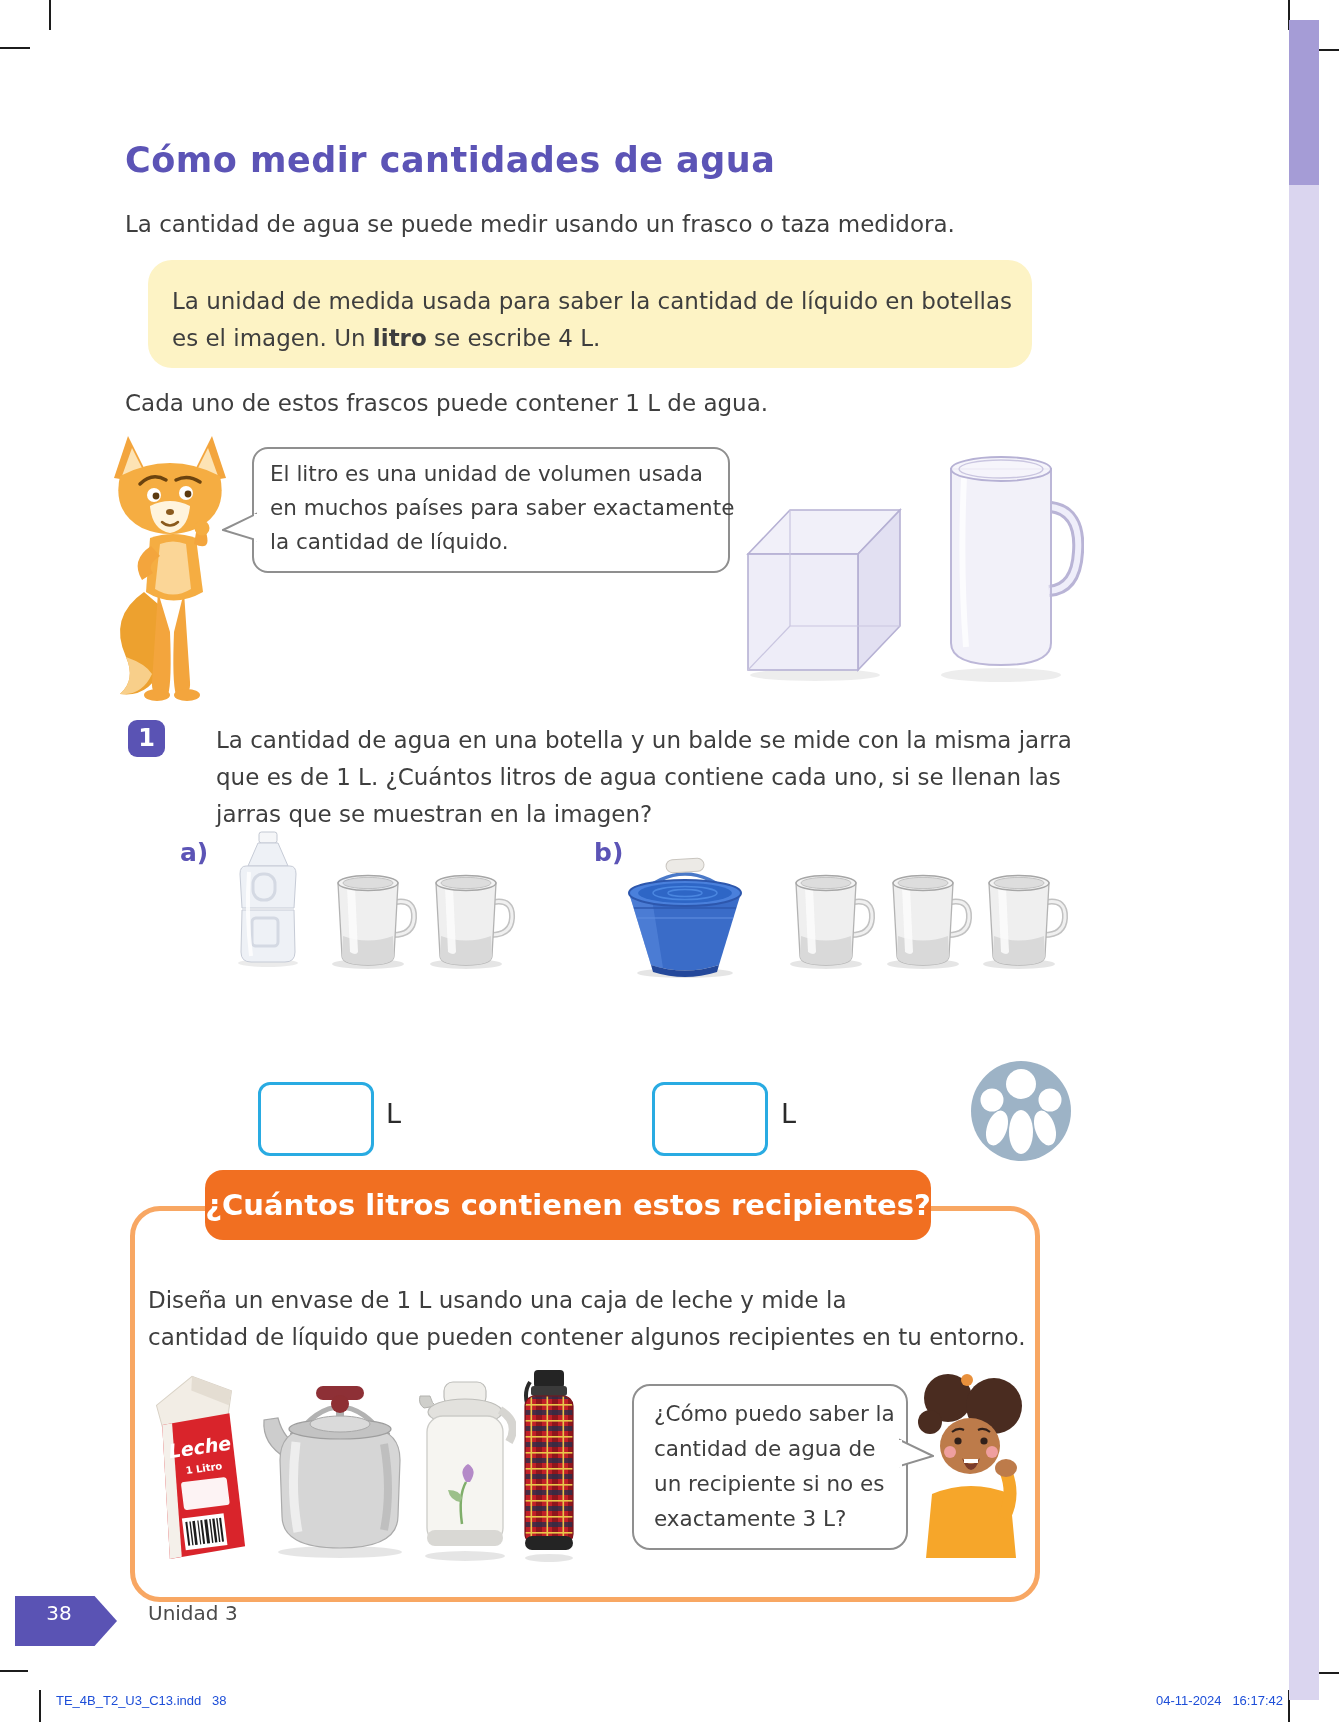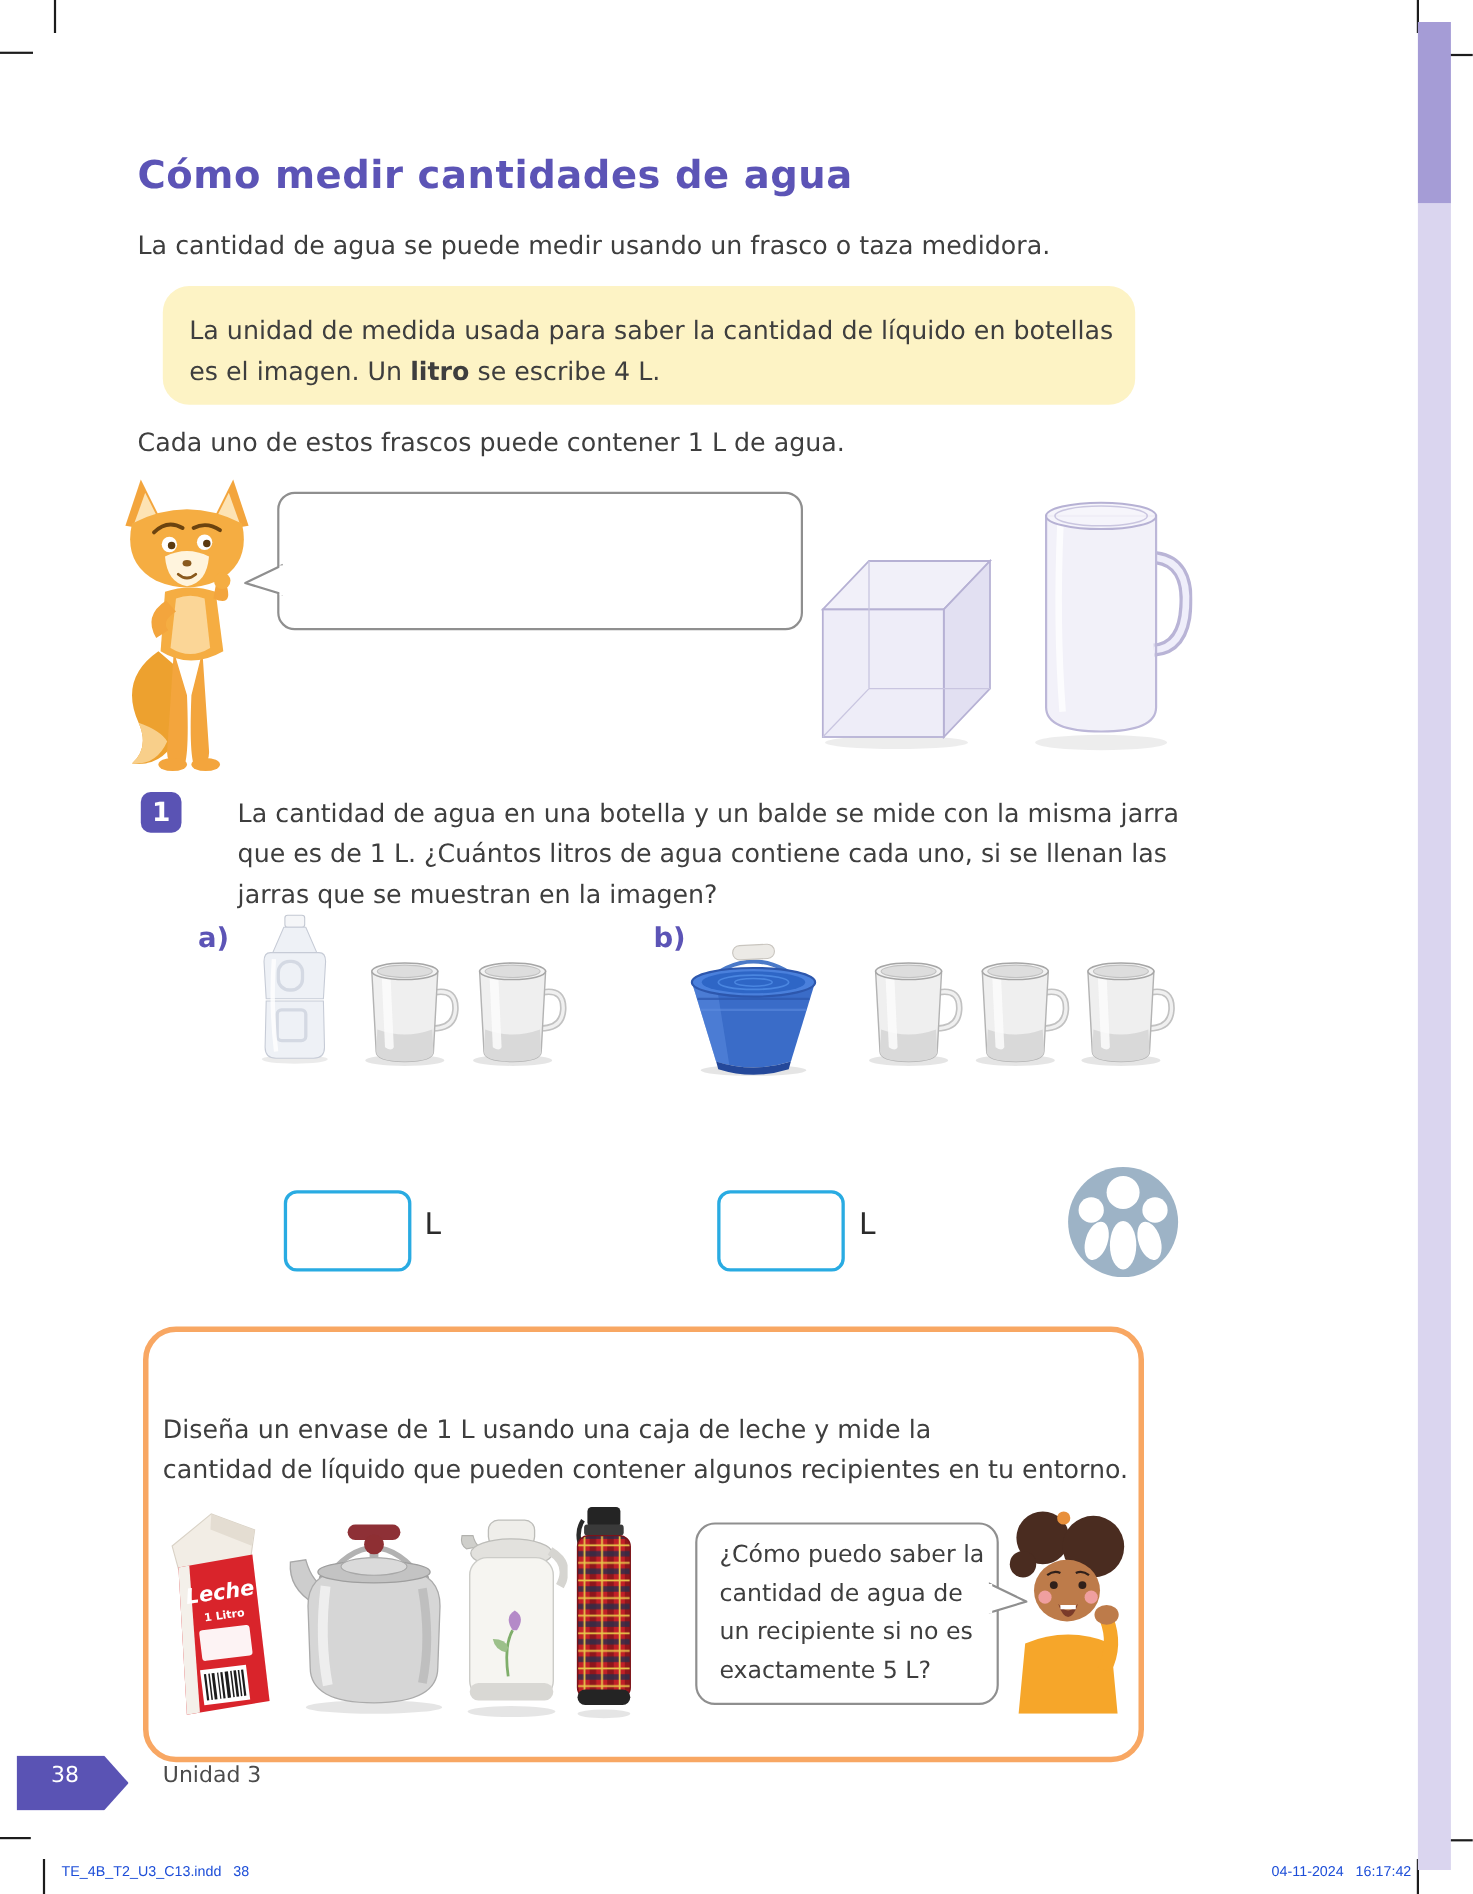--- a/index.html
+++ b/index.html
@@ -113,20 +113,23 @@
     <path d="M56,90 q8,7 16,0" stroke="#8a5a1e" stroke-width="2.5" fill="none" stroke-linecap="round"></path>
     <path d="M88,112 Q106,120 100,100 L91,95 Z" fill="#f3a53d"></path>
     <circle cx="96" cy="96" r="7.5" fill="#f5ad42"></circle>
   </svg>
 
   <div id="bubble1" class="abs"></div>
   <svg id="bubble1-tail" class="abs" width="36" height="32" viewBox="0 0 36 32">
     <polygon points="1,18 34,2 34,28" fill="#ffffff" stroke="#8f8f8f" stroke-width="2"></polygon>
     <rect x="32" y="2" width="4" height="27" fill="#ffffff"></rect>
   </svg>
+  <div id="bubble1-text" class="abs preline">El litro es una unidad de volumen usada
+en muchos países para saber exactamente
+la cantidad de líquido.</div>
 
   <svg id="cube" class="abs" width="168" height="192" viewBox="0 0 168 192">
     <ellipse cx="75" cy="183" rx="65" ry="6" fill="rgba(0,0,0,0.07)"></ellipse>
     <polygon points="8,62 50,18 160,18 118,62" fill="rgba(238,237,248,0.85)" stroke="#b6b1d4" stroke-width="1.6"></polygon>
     <polygon points="118,62 160,18 160,134 118,178" fill="rgba(216,213,238,0.75)" stroke="#b6b1d4" stroke-width="1.6"></polygon>
     <rect x="8" y="62" width="110" height="116" fill="rgba(229,227,244,0.65)" stroke="#b6b1d4" stroke-width="1.6"></rect>
     <line x1="8" y1="178" x2="50" y2="134" stroke="#c9c5e0" stroke-width="1.2"></line>
     <line x1="50" y1="134" x2="160" y2="134" stroke="#c9c5e0" stroke-width="1.2"></line>
     <line x1="50" y1="134" x2="50" y2="18" stroke="#c9c5e0" stroke-width="1.2"></line>
   </svg>
@@ -216,20 +219,21 @@
     <circle cx="51" cy="55" r="50" fill="#9db3c6"></circle>
     <circle cx="51" cy="28" r="15" fill="#ffffff"></circle>
     <circle cx="22" cy="44" r="11.5" fill="#ffffff"></circle>
     <circle cx="80" cy="44" r="11.5" fill="#ffffff"></circle>
     <ellipse cx="51" cy="76" rx="12" ry="22" fill="#ffffff"></ellipse>
     <ellipse cx="27" cy="72" rx="10" ry="18" fill="#ffffff" transform="rotate(18 27 72)"></ellipse>
     <ellipse cx="75" cy="72" rx="10" ry="18" fill="#ffffff" transform="rotate(-18 75 72)"></ellipse>
   </svg>
 
   <div id="actbox" class="abs"></div>
+  <div id="banner" class="abs">¿Cuántos litros contienen estos recipientes?</div>
   <div id="instructions" class="abs body-text preline">Diseña un envase de 1 L usando una caja de leche y mide la
 cantidad de líquido que pueden contener algunos recipientes en tu entorno.</div>
 
   <svg id="milk" class="abs" width="98" height="198" viewBox="0 0 98 198">
     <polygon points="12,34 50,8 88,26 82,52 16,56" fill="#f2ede5" stroke="#d9d2c6" stroke-width="1"></polygon>
     <polygon points="50,8 88,26 84,40 48,22" fill="#e4ddd2"></polygon>
     <polygon points="16,54 84,48 88,182 12,188" fill="#d9242b"></polygon>
     <polygon points="16,54 26,53 24,187 12,188" fill="#f4f0ea"></polygon>
     <text x="52" y="86" font-size="19" font-style="italic" font-weight="bold" fill="#ffffff" text-anchor="middle" transform="rotate(-3 52 86)">Leche</text>
     <text x="54" y="104" font-size="10" font-weight="bold" fill="#ffffff" text-anchor="middle" transform="rotate(-3 54 104)">1 Litro</text>
@@ -297,21 +301,21 @@
   </svg>
 
   <div id="bubble2" class="abs"></div>
   <svg id="bubble2-tail" class="abs" width="36" height="34" viewBox="0 0 36 34">
     <polygon points="35,20 2,4 2,30" fill="#ffffff" stroke="#8f8f8f" stroke-width="2"></polygon>
     <rect x="0" y="4" width="4" height="27" fill="#ffffff"></rect>
   </svg>
   <div id="bubble2-text" class="abs preline">¿Cómo puedo saber la
 cantidad de agua de
 un recipiente si no es
-exactamente 5 L?</div>
+exactamente 3 L?</div>
 
   <svg id="girl" class="abs" width="118" height="192" viewBox="0 0 118 192">
     <circle cx="36" cy="32" r="24" fill="#4a2c20"></circle>
     <circle cx="82" cy="40" r="28" fill="#4a2c20"></circle>
     <circle cx="18" cy="56" r="12" fill="#4a2c20"></circle>
     <circle cx="55" cy="14" r="6" fill="#e8903c"></circle>
     <ellipse cx="58" cy="80" rx="30" ry="28" fill="#bd7b4a"></ellipse>
     <circle cx="38" cy="86" r="6" fill="#ef9f9f"></circle>
     <circle cx="80" cy="86" r="6" fill="#ef9f9f"></circle>
     <circle cx="46" cy="75" r="3.6" fill="#30201a"></circle>

